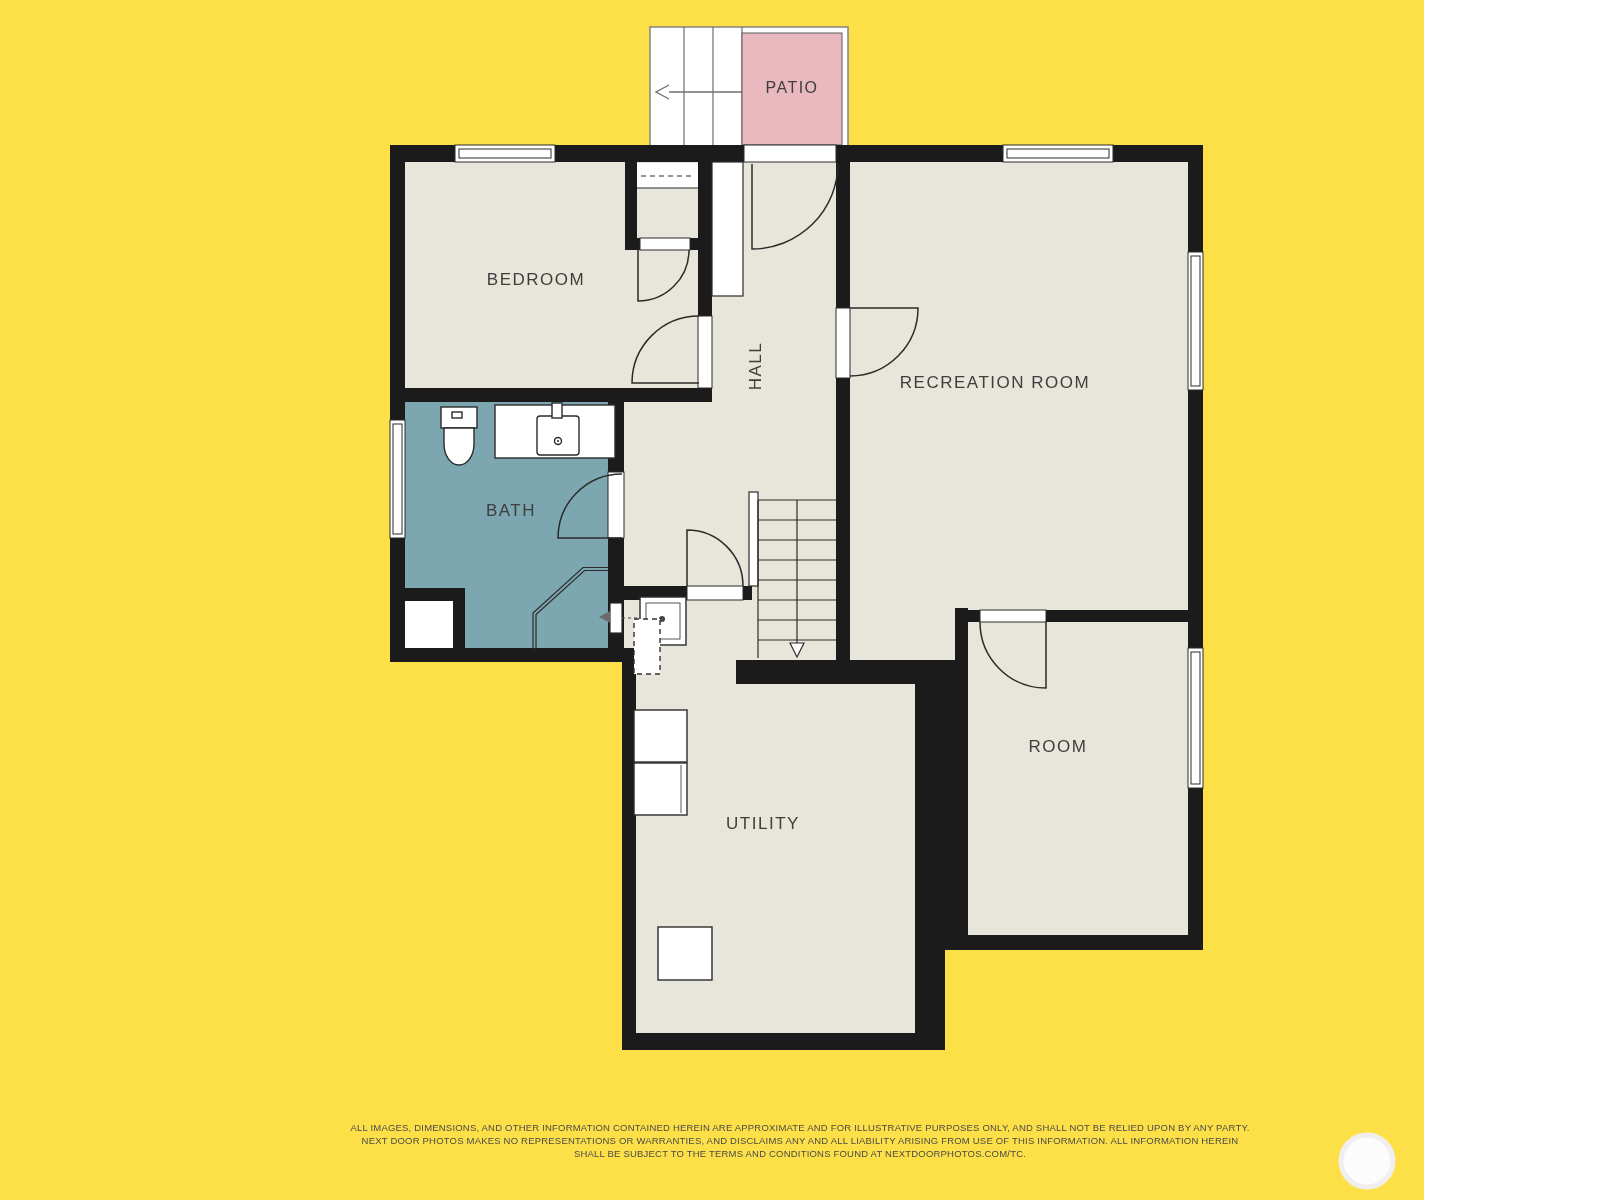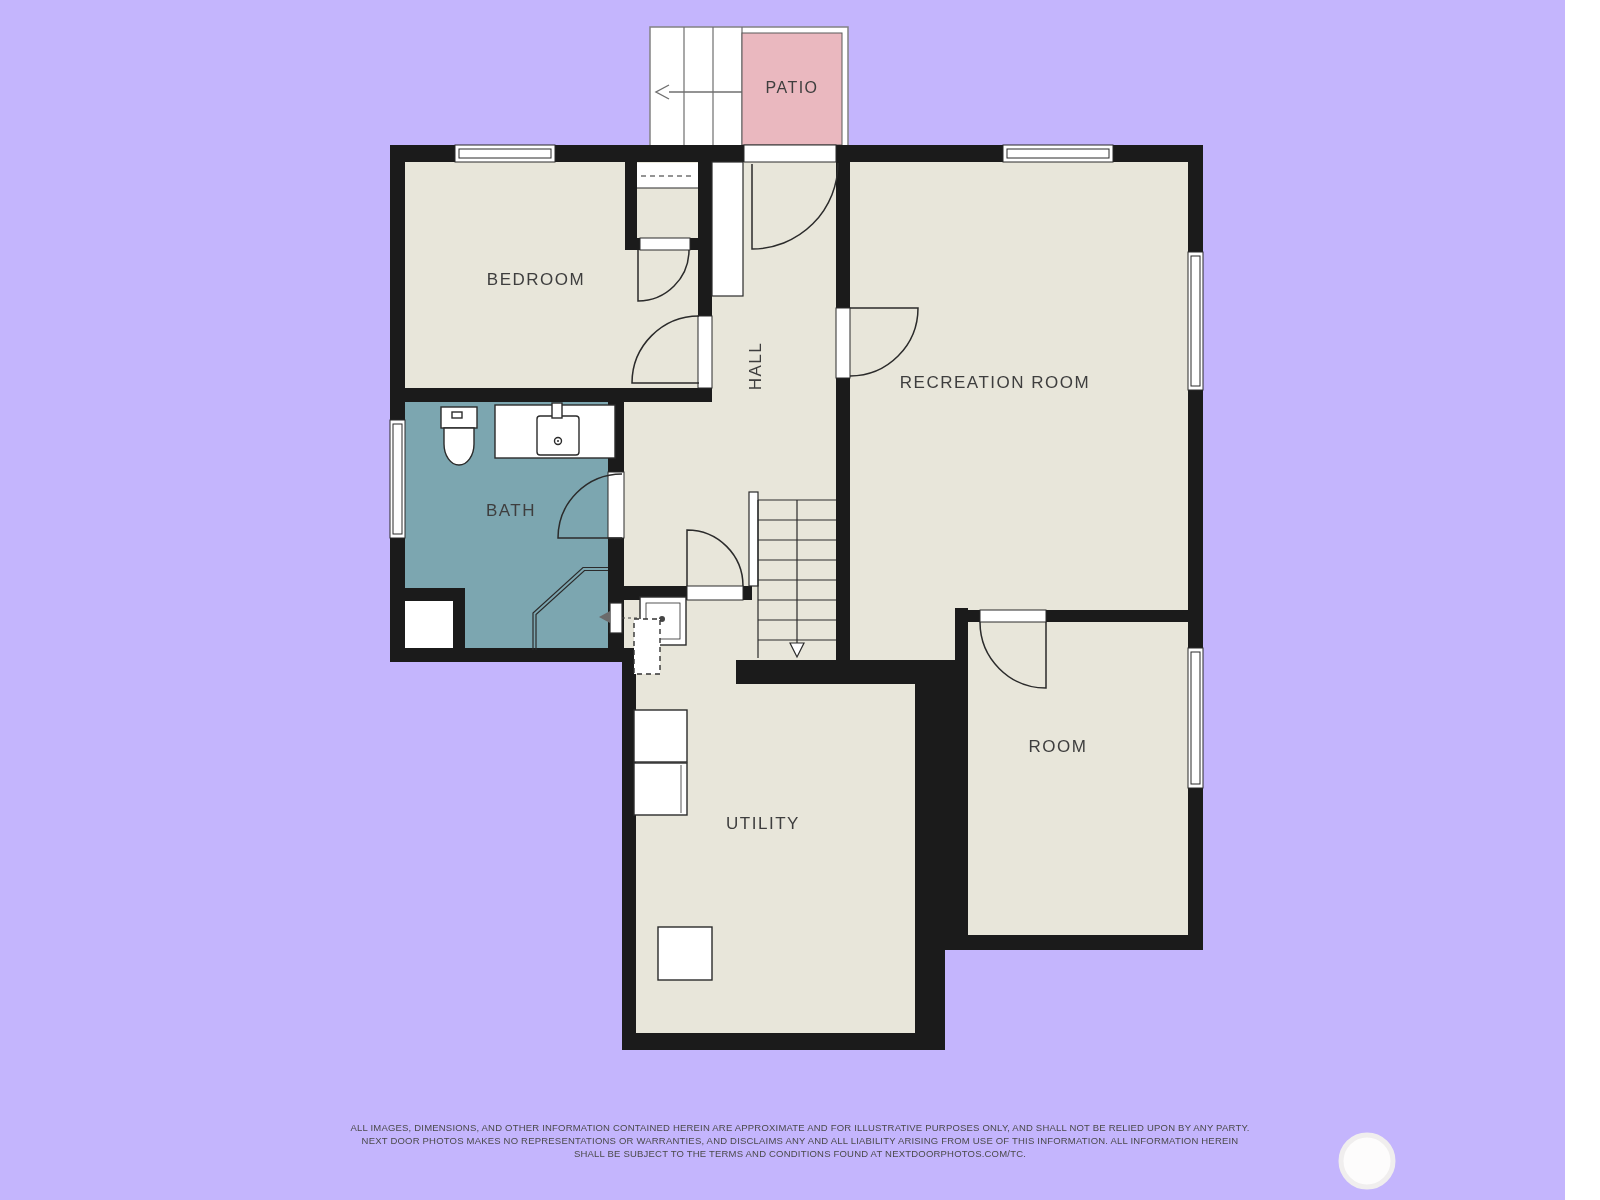--- a/index.html
+++ b/index.html
@@ -1,16 +1,16 @@
 <!DOCTYPE html>
 <html><head>
 <meta charset="utf-8">
 <style>
   html, body { margin: 0; padding: 0; background: #ffffff; }
-  .stage { width: 1565px; height: 1200px; position: relative; background: #c4b5fd; }
+  .stage { width: 1424px; height: 1200px; position: relative; background: #fde047; }
   svg { display: block; font-family: "Liberation Sans", sans-serif; }
   .room-label {
     font-family: "Liberation Sans", sans-serif;
     font-size: 17px;
     letter-spacing: 1.5px;
     text-anchor: middle;
     dominant-baseline: middle;
   }
   .patio-label { font-size: 16px; }
   .thin { stroke: #2b2b2b; stroke-width: 1.2; fill: none; }

